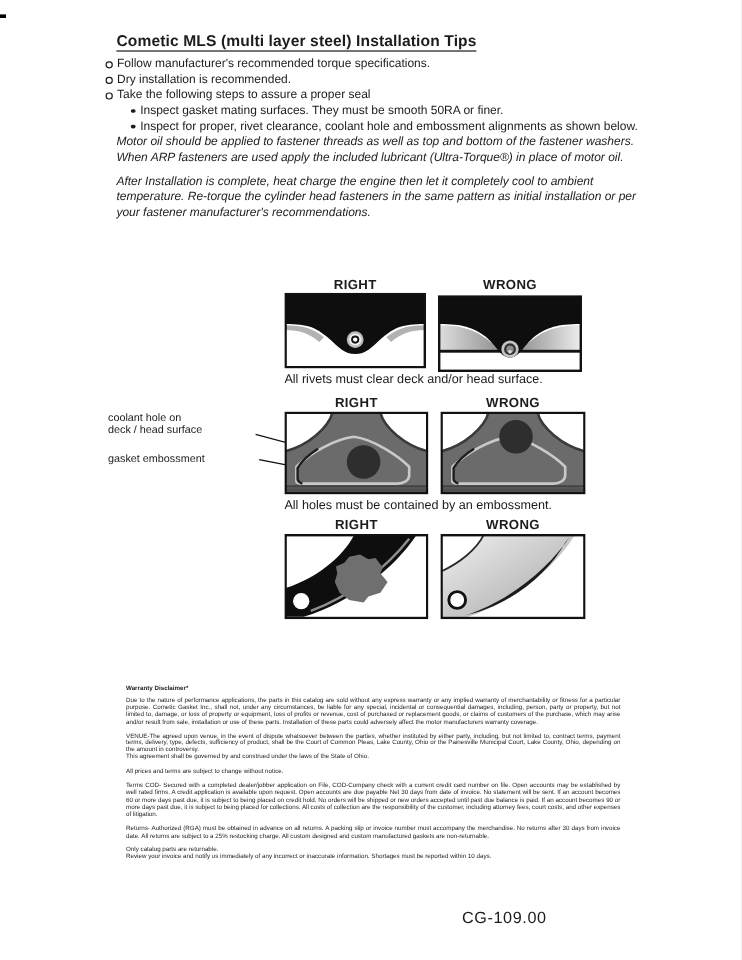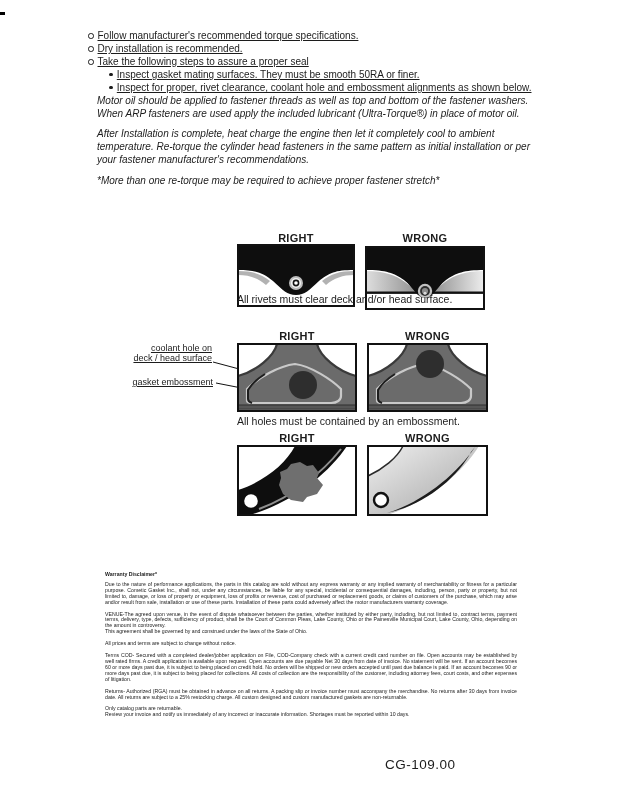--- a/index.html
+++ b/index.html
@@ -4,50 +4,51 @@
 <style>
   html,body{margin:0;padding:0;background:#e8e8e8;}
   .page{position:relative;width:618px;height:800px;background:#ffffff;margin:0 auto;
         font-family:"Liberation Sans",sans-serif;color:#1c1c1c;overflow:hidden;}
   .abs{position:absolute;}
   
   .top-block{left:88px;top:25px;width:452px;}
   .doc-title{display:inline-block;margin-left:9px;font-size:13px;font-weight:bold;
              border-bottom:1.5px solid #1c1c1c;padding-bottom:1px;letter-spacing:.1px;}
   .bullets{margin-top:4px;font-size:10px;line-height:13px;}
-  .b-row{display:flex;align-items:flex-start;text-decoration:underline;}
+  .b-row{display:flex;align-items:flex-start;}
   .o-bullet{width:3.5px;height:3.5px;border:1px solid #1c1c1c;border-radius:50%;
             margin:4px 4px 0 0;flex:none;}
   .sub{margin-left:21px;}
   .f-bullet{width:3.8px;height:3.8px;background:#1c1c1c;border-radius:50%;
             margin:4.5px 4px 0 0;flex:none;}
   .diesel-h{margin:10px 0 4px 9px;font-size:11.5px;font-weight:bold;}
   .para{margin:0 0 7px 9px;width:440px;font-size:10px;line-height:13px;font-style:italic;}
   .para.p2{margin-bottom:8px;}
   
   .rw-label{font-size:11px;font-weight:bold;letter-spacing:.3px;text-align:center;}
   .caption{font-size:10.5px;line-height:11.5px;}
   .pre{white-space:pre-line;}
-  .side-label{font-size:9px;line-height:10px;text-align:right;text-decoration:underline;}
+  .side-label{font-size:9px;line-height:10px;text-align:left;}
   
   .fineprint{left:105px;top:572px;width:412px;font-size:5.2px;line-height:5.9px;
              text-align:justify;color:#222;}
   .fineprint .fp-h{font-weight:bold;margin:0 0 4px 0;text-align:left;}
   .fineprint p{margin:0 0 6px 0;}
   .page-num{font-size:13.5px;letter-spacing:.5px;color:#1c1c1c;}
   svg{display:block;}
 </style>
 </head>
 <body>
 
 <div class="page">
 
   <div class="abs" style="left:0;top:12px;width:5px;height:3px;background:#000;"></div>
 
   <div class="abs top-block">
+    <span class="doc-title">Cometic MLS (multi layer steel) Installation Tips</span>
     <div class="bullets">
       <div class="b-row">
         <span class="o-bullet"></span>
         <span>Follow manufacturer's recommended torque specifications.</span>
       </div>
       <div class="b-row">
         <span class="o-bullet"></span>
         <span>Dry installation is recommended.</span>
       </div>
       <div class="b-row">
@@ -58,21 +59,20 @@
         <span class="f-bullet"></span>
         <span>Inspect gasket mating surfaces.  They must be smooth 50RA or finer.</span>
       </div>
       <div class="b-row sub">
         <span class="f-bullet"></span>
         <span>Inspect for proper, rivet clearance, coolant hole and embossment alignments as shown below.</span>
       </div>
     </div>
     <p class="para">Motor oil should be applied to fastener threads as well as top and bottom of the fastener washers. When ARP fasteners are used apply the included lubricant (Ultra-Torque®) in place of motor oil.</p>
     <p class="para p2">After Installation is complete, heat charge the engine then let it completely cool to ambient temperature. Re-torque the cylinder head fasteners in the same pattern as initial installation or per your fastener manufacturer's recommendations.</p>
-    <p class="para">*More than one re-torque may be required to achieve proper fastener stretch*</p>
   </div>
 
   <div class="abs rw-label" style="left:237px;top:232px;width:118px;">RIGHT</div>
   <div class="abs rw-label" style="left:365px;top:232px;width:120px;">WRONG</div>
 
   <svg class="abs" style="left:237px;top:244px;" width="118" height="63" viewBox="0 0 118 63">
     <rect x="1" y="1" width="116" height="61" fill="#ffffff"></rect>
     <path d="M1,1 H117 V26 C98,26 92,29 82,37 C72,46 68,51 59,51 C50,51 46,46 36,37 C26,29 20,26 1,26 Z" fill="#0e0e0e"></path>
     <path d="M1,27 C16,27 24,30 33,37 L29,41 C21,34 12,31 1,31 Z" fill="#b2b2b2"></path>
     <path d="M117,27 C102,27 94,30 85,37 L89,41 C97,34 106,31 117,31 Z" fill="#b2b2b2"></path>
@@ -103,21 +103,21 @@
     <path d="M1,1 H119 V24 C99,24 91,27 81,34 C71,42 68,52 60,52 C52,52 49,42 39,34 C29,27 21,24 1,24 Z" fill="#0e0e0e"></path>
     <g>
       <circle cx="60" cy="45" r="7.2" fill="#c2c2c2"></circle>
       <circle cx="60" cy="45" r="4.9" fill="#2e2e2e"></circle>
       <circle cx="60" cy="45" r="3.1" fill="#8c8c8c"></circle>
       <circle cx="60" cy="47.2" r="1.5" fill="#dcdcdc"></circle>
     </g>
     <rect x="1" y="1" width="118" height="62" fill="none" stroke="#111" stroke-width="2"></rect>
   </svg>
 
-  <div class="abs caption" style="left:237px;top:294px;width:280px;">All rivets must clear deck and/or head surface.</div>
+  <div class="abs caption" style="left:237px;top:311px;width:280px;">All rivets must clear deck and/or head surface.</div>
 
   <div class="abs rw-label" style="left:237px;top:330px;width:120px;">RIGHT</div>
   <div class="abs rw-label" style="left:367px;top:330px;width:121px;">WRONG</div>
 
   <div class="abs side-label pre" style="left:90px;top:343px;width:122px;">coolant hole on
 deck / head surface</div>
   <div class="abs side-label" style="left:90px;top:377px;width:123px;">gasket embossment</div>
 
   <svg class="abs" style="left:210px;top:355px;" width="100" height="45" viewBox="0 0 100 45">
     <line x1="3" y1="7" x2="89" y2="30" stroke="#111" stroke-width="1"></line>

